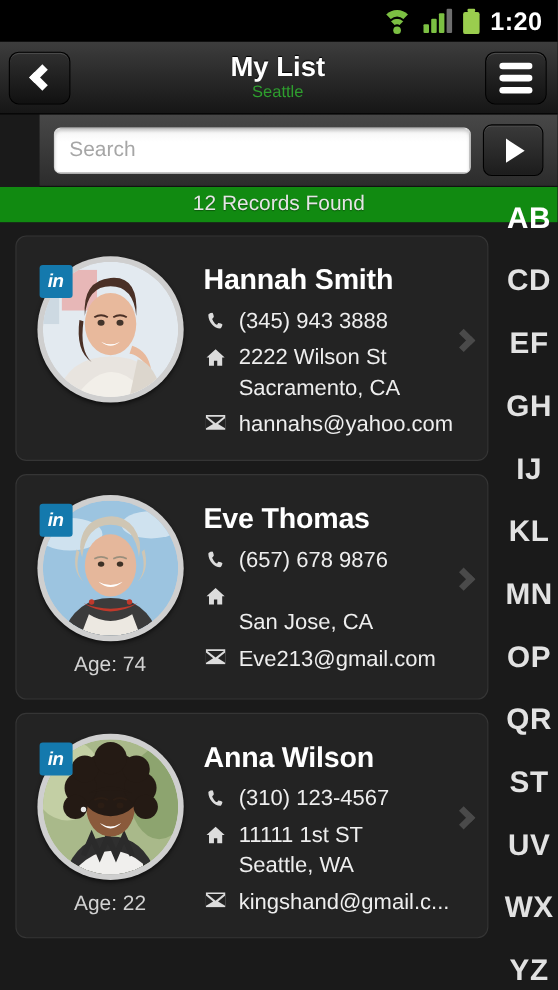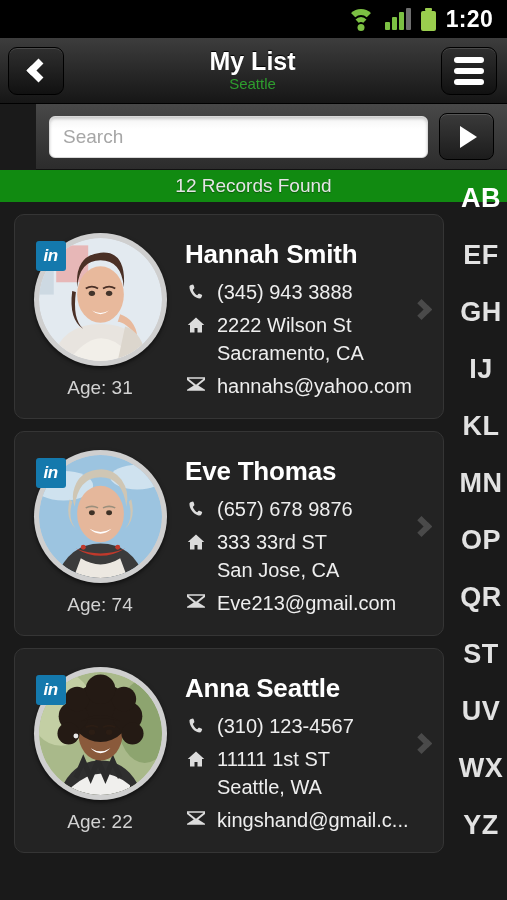--- a/index.html
+++ b/index.html
@@ -233,21 +233,20 @@
                 <ellipse cx="57" cy="45" rx="2.6" ry="2.2" fill="#42342b"></ellipse>
                 <path d="M38 41 q5-3 10 0" stroke="#4a3026" stroke-width="1.4" fill="none"></path>
                 <path d="M52 41 q5-3 10 0" stroke="#4a3026" stroke-width="1.4" fill="none"></path>
                 <path d="M43 59 q7 6 14 0 -7 4-14 0z" fill="#fff"></path>
                 <path d="M66 62 q12 4 14 18 -10-12-16-12z" fill="#e8b99c"></path>
                 <path d="M70 72 q14 4 18 28 l-24 0z" fill="#dcd6cd"></path>
               </g>
             </svg>
           </div>
         </div>
-        <div class="age">Age: 31</div>
       </div>
       <div class="info-col">
         <div class="cname">Hannah Smith</div>
         <div class="irow">
           <span class="ico">
             <svg width="17" height="17" viewBox="0 0 24 24">
                 <path fill="#dcdcdc" d="M7 2c1 0 2 4 2 5s-2 2-2 3 3 6 5 7 2-2 3-2 5 1 5 2-1 5-3 5C10 22 2 14 2 5c0-2 4-3 5-3z"></path>
               </svg>
           </span>
           <span class="txt">(345) 943 3888</span>
@@ -320,21 +319,20 @@
               </svg>
           </span>
           <span class="txt">(657) 678 9876</span>
         </div>
         <div class="irow">
           <span class="ico">
             <svg width="18" height="18" viewBox="0 0 24 24">
                 <path fill="#dcdcdc" d="M12 2 1 12h3v10h6v-6h4v6h6V12h3z"></path>
               </svg>
           </span>
-          <span class="txt">333 33rd ST</span>
         </div>
         <div class="city">San Jose, CA</div>
         <div class="irow">
           <span class="ico">
             <svg width="18" height="14" viewBox="0 0 24 18">
                 <path fill="#dcdcdc" d="M0 0h24v18H0z"></path>
                 <path fill="#232323" d="M2 2 12 10 22 2z"></path>
                 <path fill="#232323" d="M0 3.5 9 11 0 16.5z"></path>
                 <path fill="#232323" d="M24 3.5 15 11l9 5.5z"></path>
               </svg>
@@ -379,21 +377,21 @@
                 <path d="M52 45 q5-3 10 0" stroke="#2b1d14" stroke-width="1.4" fill="none"></path>
                 <path d="M42 62 q8 8 16 0 -8 5-16 0z" fill="#fff"></path>
                 <circle cx="30" cy="52" r="2" fill="#e8e8e8"></circle>
               </g>
             </svg>
           </div>
         </div>
         <div class="age">Age: 22</div>
       </div>
       <div class="info-col">
-        <div class="cname">Anna Seattle</div>
+        <div class="cname">Anna Wilson</div>
         <div class="irow">
           <span class="ico">
             <svg width="17" height="17" viewBox="0 0 24 24">
                 <path fill="#dcdcdc" d="M7 2c1 0 2 4 2 5s-2 2-2 3 3 6 5 7 2-2 3-2 5 1 5 2-1 5-3 5C10 22 2 14 2 5c0-2 4-3 5-3z"></path>
               </svg>
           </span>
           <span class="txt">(310) 123-4567</span>
         </div>
         <div class="irow">
           <span class="ico">
@@ -416,20 +414,21 @@
           <span class="txt">kingshand@gmail.c...</span>
         </div>
       </div>
       <div class="chev"></div>
     </div>
 
   </div>
 
   <div class="index-strip">
     <div class="idx active">AB</div>
+    <div class="idx">CD</div>
     <div class="idx">EF</div>
     <div class="idx">GH</div>
     <div class="idx">IJ</div>
     <div class="idx">KL</div>
     <div class="idx">MN</div>
     <div class="idx">OP</div>
     <div class="idx">QR</div>
     <div class="idx">ST</div>
     <div class="idx">UV</div>
     <div class="idx">WX</div>

